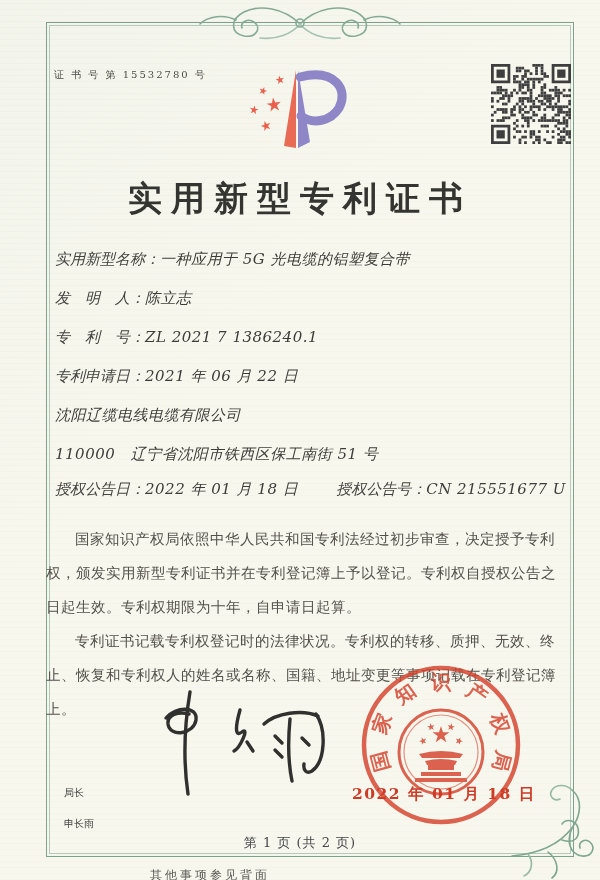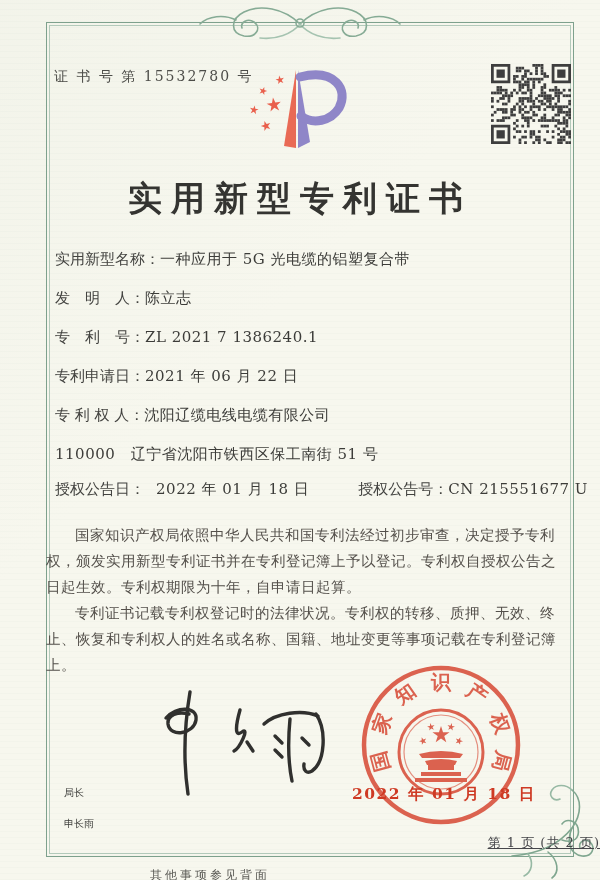--- a/index.html
+++ b/index.html
@@ -20,46 +20,46 @@
   
   .frame{
     position:absolute;top:22px;left:46px;right:26px;bottom:23px;
     border:1.5px solid #7ea18d;
   }
   .frame .inner{
     position:absolute;inset:2px;border:1px solid #b3cabb;
   }
   .abs{position:absolute;}
   .cert-no{
-    left:54px;top:68px;font-size:14px;letter-spacing:2px;color:#4c4c48;
+    left:54px;top:68px;font-size:10px;letter-spacing:2px;color:#4c4c48;
   }
   .qr{left:491px;top:64px;width:80px;height:80px;}
   .logo{left:243px;top:60px;width:125px;height:100px;}
   .title{
     left:0;right:0;top:176px;text-align:center;
     font-size:34px;font-weight:600;letter-spacing:9px;color:#343431;
   }
-  .fields{left:55px;top:247px;right:12px;}
+  .fields{left:55px;top:247px;right:26px;font-style:italic;}
   .frow{line-height:24px;margin-bottom:15px;font-size:15px;display:flex;}
-  .frow:last-child{margin-top:-4px;justify-content:space-between;}
+  .frow:last-child{margin-top:-4px;}
   .flabel{white-space:pre;color:#434340;}
   .fvalue{white-space:pre-wrap;color:#3c3c39;letter-spacing:0.5px;}
   .pair2{margin-left:38px;display:flex;}
-  .paras{left:46px;top:522px;width:512px;font-size:14.5px;line-height:26px;
+  .paras{left:46px;top:522px;width:512px;font-size:14.5px;line-height:34px;
     color:#54504b;letter-spacing:0.5px;}
   .paras p{margin:0;text-indent:2em;}
   .signer{left:56px;top:777px;font-size:10px;line-height:31px;color:#3b3b38;margin-left:8px;}
   .signature{left:152px;top:688px;width:185px;height:112px;}
   .seal{left:356px;top:660px;width:170px;height:170px;opacity:0.92;}
   .seal-date{
     left:352px;top:784px;font-size:15.5px;font-weight:bold;color:#ce3a24;
     letter-spacing:1.5px;white-space:pre;
   }
-  .footer{left:0;right:0;top:834px;text-align:right;font-size:13px;
-    color:#46464a;letter-spacing:1px;text-decoration:underline;}
+  .footer{left:0;right:0;top:834px;text-align:center;font-size:13px;
+    color:#46464a;letter-spacing:1px;}
   .bottom-note{
     left:150px;top:867px;width:300px;height:13px;overflow:hidden;
     text-align:left;font-size:12px;color:#5a5a55;letter-spacing:3px;
   }
   .orn-top{left:196px;top:0px;width:208px;height:46px;}
   .orn-br{left:508px;top:782px;width:92px;height:98px;}
 </style>
 </head>
 <body>
 
@@ -419,21 +419,20 @@
   </div>
   <div class="frow">
     <span class="flabel">专　利　号：</span>
     <span class="fvalue">ZL 2021 7 1386240.1</span>
   </div>
   <div class="frow">
     <span class="flabel">专利申请日：</span>
     <span class="fvalue">2021 年 06 月 22 日</span>
   </div>
   <div class="frow">
-    <span class="flabel">专 利 权 人：</span>
     <span class="fvalue">沈阳辽缆电线电缆有限公司</span>
   </div>
   <div class="frow">
     <span class="fvalue">110000　辽宁省沈阳市铁西区保工南街 51 号</span>
   </div>
   <div class="frow">
     <span class="flabel">授权公告日：</span>
     <span class="fvalue">2022 年 01 月 18 日</span>
     <span class="pair2">
       <span class="flabel">授权公告号：</span>

